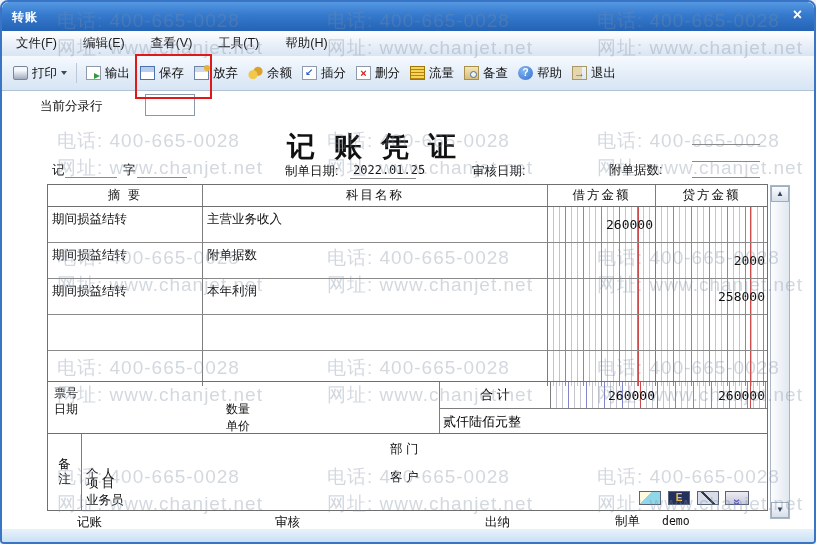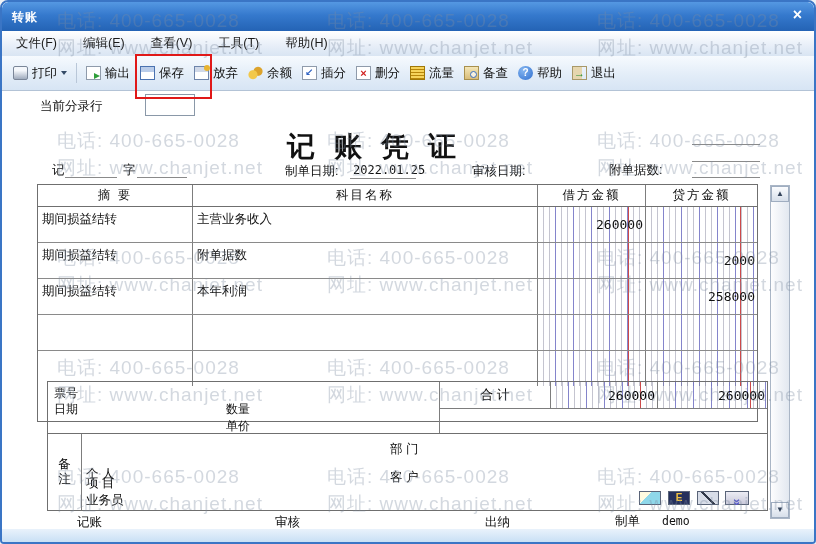--- a/index.html
+++ b/index.html
@@ -171,21 +171,21 @@
   <span class="lbl" style="left:283px;top:161px;">制单日期:</span>
   <span class="lbl mono" style="left:351px;top:161px;font-size:12px;">2022.01.25</span>
   <div class="hline" style="left:348px;top:176px;width:66px;"></div>
   <span class="lbl" style="left:470px;top:161px;">审核日期:</span>
 
   <div class="hline" style="left:690px;top:142px;width:68px;"></div>
   <div class="hline" style="left:690px;top:159px;width:68px;"></div>
   <span class="lbl" style="left:607px;top:160px;">附单据数:</span>
   <div class="hline" style="left:690px;top:175px;width:68px;"></div>
 
-  <div class="sect" style="left:35px;top:182px;width:721px;height:238px;">
+  <div class="sect" style="left:45px;top:182px;width:721px;height:198px;">
     <div class="hdr">
       <div class="cell" style="width:155px;">摘 要</div>
       <div class="cell" style="width:345px;">科目名称</div>
       <div class="cell" style="width:108px;">借方金额</div>
       <div class="cell" style="width:111px;border-right:none;">贷方金额</div>
     </div>
     <div class="drow">
       <div class="cell txtcell" style="width:155px;">期间损益结转</div>
       <div class="cell txtcell" style="width:345px;">主营业务收入</div>
       <div class="cell ruled amt" style="width:108px;">260000</div>
@@ -220,20 +220,21 @@
   <div class="sect" style="left:45px;top:379px;width:721px;height:53px;">
     <div style="position:absolute;left:0;top:0;width:392px;height:51px;border-right:1px solid #7d7d7d;box-sizing:border-box;">
       <span class="lbl" style="left:6px;top:3px;font-size:12px;">票号</span>
       <span class="lbl" style="left:6px;top:19px;font-size:12px;">日期</span>
       <span class="lbl" style="left:178px;top:19px;font-size:12px;">数量</span>
       <span class="lbl" style="left:178px;top:36px;font-size:12px;">单价</span>
     </div>
     <div style="position:absolute;left:392px;top:0;width:111px;height:27px;border-right:1px solid #7d7d7d;border-bottom:1px solid #7d7d7d;box-sizing:border-box;display:flex;align-items:center;justify-content:center;font-size:13px;">合  计</div>
     <div class="ruled amt" style="position:absolute;left:503px;top:0;width:107px;height:27px;border-right:1px solid #7d7d7d;border-bottom:1px solid #7d7d7d;box-sizing:border-box;">260000</div>
     <div class="ruled amt" style="position:absolute;left:610px;top:0;width:109px;height:27px;border-bottom:1px solid #7d7d7d;box-sizing:border-box;">260000</div>
+    <div style="position:absolute;left:392px;top:27px;width:327px;height:24px;box-sizing:border-box;padding:4px 0 0 3px;font-size:13px;">贰仟陆佰元整</div>
   </div>
 
   <div class="sect" style="left:45px;top:431px;width:721px;height:78px;">
     <div style="position:absolute;left:0;top:0;width:34px;height:76px;border-right:1px solid #7d7d7d;box-sizing:border-box;display:flex;align-items:center;justify-content:center;">
       <div class="notechar">备注</div>
     </div>
     <span class="lbl" style="left:38px;top:5px;margin-top:36px;">项  目</span>
     <span class="lbl" style="left:342px;top:7px;">部  门</span>
     <span class="lbl" style="left:38px;top:32px;">个  人</span>
     <span class="lbl" style="left:342px;top:35px;">客  户</span>

